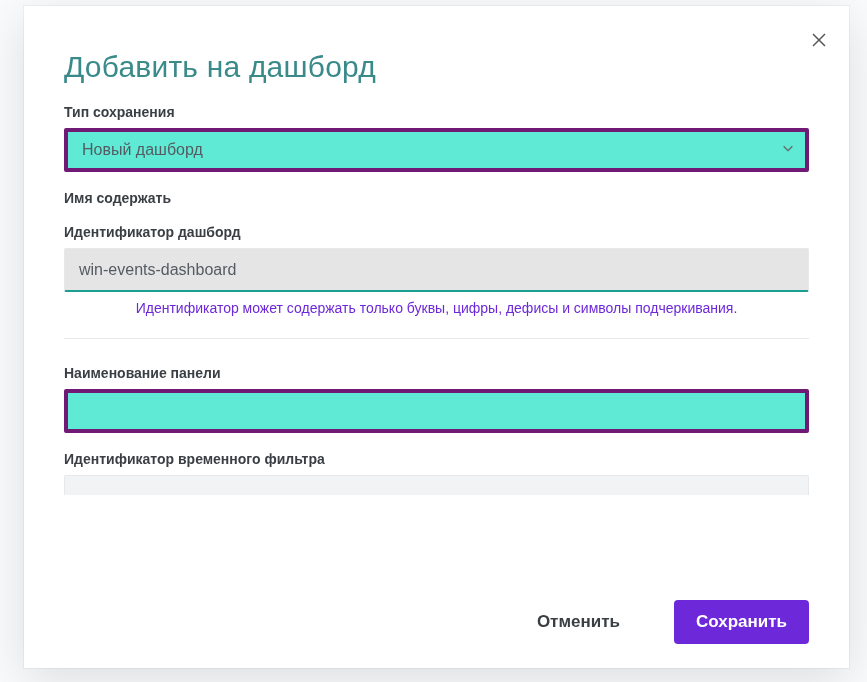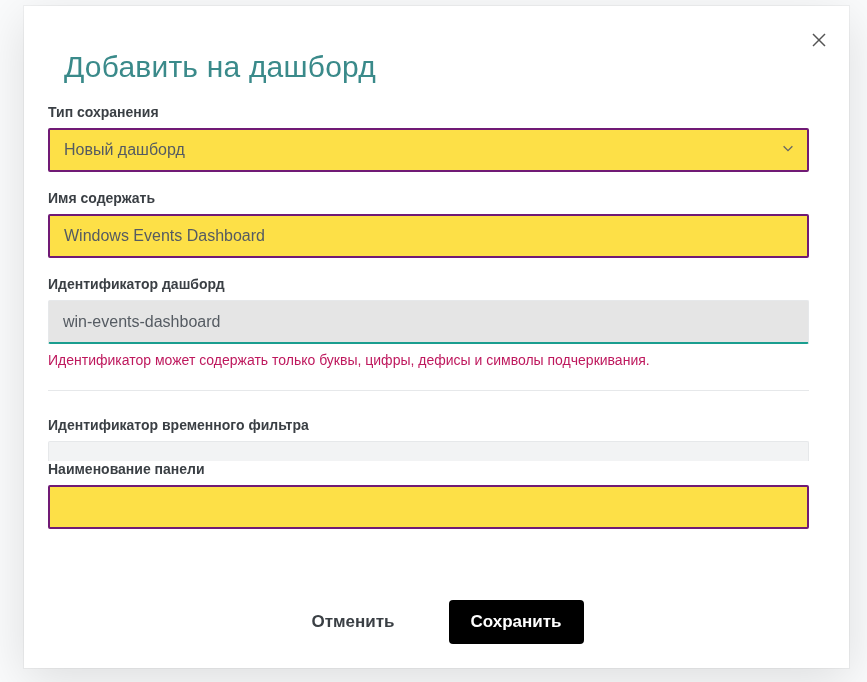--- a/index.html
+++ b/index.html
@@ -57,21 +57,21 @@
     }
     .modal-title {
       font-size: 30px;
       font-weight: 400;
       color: #3a8a8a;
       letter-spacing: 0.2px;
     }
     .modal-body {
       flex: 1;
       overflow-y: auto;
-      padding: 20px 40px 0 24px;
+      padding: 20px 40px 0 40px;
       position: relative;
     }
     .modal-body::-webkit-scrollbar {
       width: 8px;
     }
     .modal-body::-webkit-scrollbar-thumb {
       background: #d4d8dc;
       border-radius: 4px;
     }
     .form-row {
@@ -84,22 +84,22 @@
       color: #3a3f44;
       margin-bottom: 8px;
     }
     .select-wrap {
       position: relative;
     }
     .text-input,
     .select-input {
       width: 100%;
       height: 44px;
-      background: #fde047;
-      border: 2px solid #701a75;
+      background: #5eead4;
+      border: 4px solid #701a75;
       border-radius: 2px;
       padding: 0 14px;
       font-size: 16px;
       color: #555b62;
       font-family: inherit;
       outline: none;
     }
     .select-input {
       appearance: none;
       -webkit-appearance: none;
@@ -117,52 +117,53 @@
       width: 14px;
       height: 14px;
     }
     .text-input.focused {
       background: #e5e5e5;
       border: 1px solid #e6e8ea;
       border-bottom: 2px solid #1a9e8f;
     }
     .help-text {
       font-size: 14px;
-      color: #be185d;
+      color: #6d28d9;
       margin-top: 8px;
+      text-align: center;
     }
     .divider {
       border: none;
       border-top: 1px solid #e6e8ea;
       margin: 22px 0 26px 0;
     }
     .modal-footer {
       padding: 18px 40px 24px 40px;
       display: flex;
-      justify-content: center;
+      justify-content: flex-end;
       gap: 32px;
       border-top: none;
       background: #fff;
     }
     .btn {
       height: 44px;
       padding: 0 22px;
       font-size: 17px;
       font-weight: 600;
       border-radius: 4px;
       cursor: pointer;
       border: none;
       font-family: inherit;
     }
     .btn-secondary {
       background: transparent;
       color: #3a3f44;
     }
     .btn-primary {
-      background: #000000;
+      background: #6d28d9;
       color: #ffffff;
     }
     .partial-input {
       width: 100%;
       height: 20px;
       background: #f2f3f4;
       border: 1px solid #e6e8ea;
       border-radius: 2px 2px 0 0;
       border-bottom: none;
     }
@@ -196,41 +197,40 @@
         <span class="select-chevron">
           <svg viewBox="0 0 16 16" fill="none" stroke="currentColor" stroke-width="1.5">
             <polyline points="3,6 8,11 13,6"></polyline>
           </svg>
         </span>
       </div>
     </div>
 
     <div class="form-row">
       <label class="form-label">Имя содержать</label>
-      <input class="text-input" value="Windows Events Dashboard" style="">
     </div>
 
     <div class="form-row">
       <label class="form-label">Идентификатор дашборд</label>
       <input class="text-input focused" value="win-events-dashboard" style="">
       <div class="help-text">Идентификатор может содержать только буквы, цифры, дефисы и символы подчеркивания.</div>
     </div>
 
     <hr class="divider">
 
+    <div class="form-row">
+      <label class="form-label">Наименование панели</label>
+      <input class="text-input" value="" style="">
+    </div>
+
     <div class="form-row" style="margin-bottom:0;">
       <label class="form-label">Идентификатор временного фильтра</label>
       <div class="partial-input"></div>
     </div>
 
-    <div class="form-row">
-      <label class="form-label">Наименование панели</label>
-      <input class="text-input" value="" style="">
-    </div>
-
   </div>
 
   <div class="modal-footer">
     <button class="btn btn-secondary">Отменить</button>
     <button class="btn btn-primary">Сохранить</button>
   </div>
 
 </div>
 
 </body></html>

